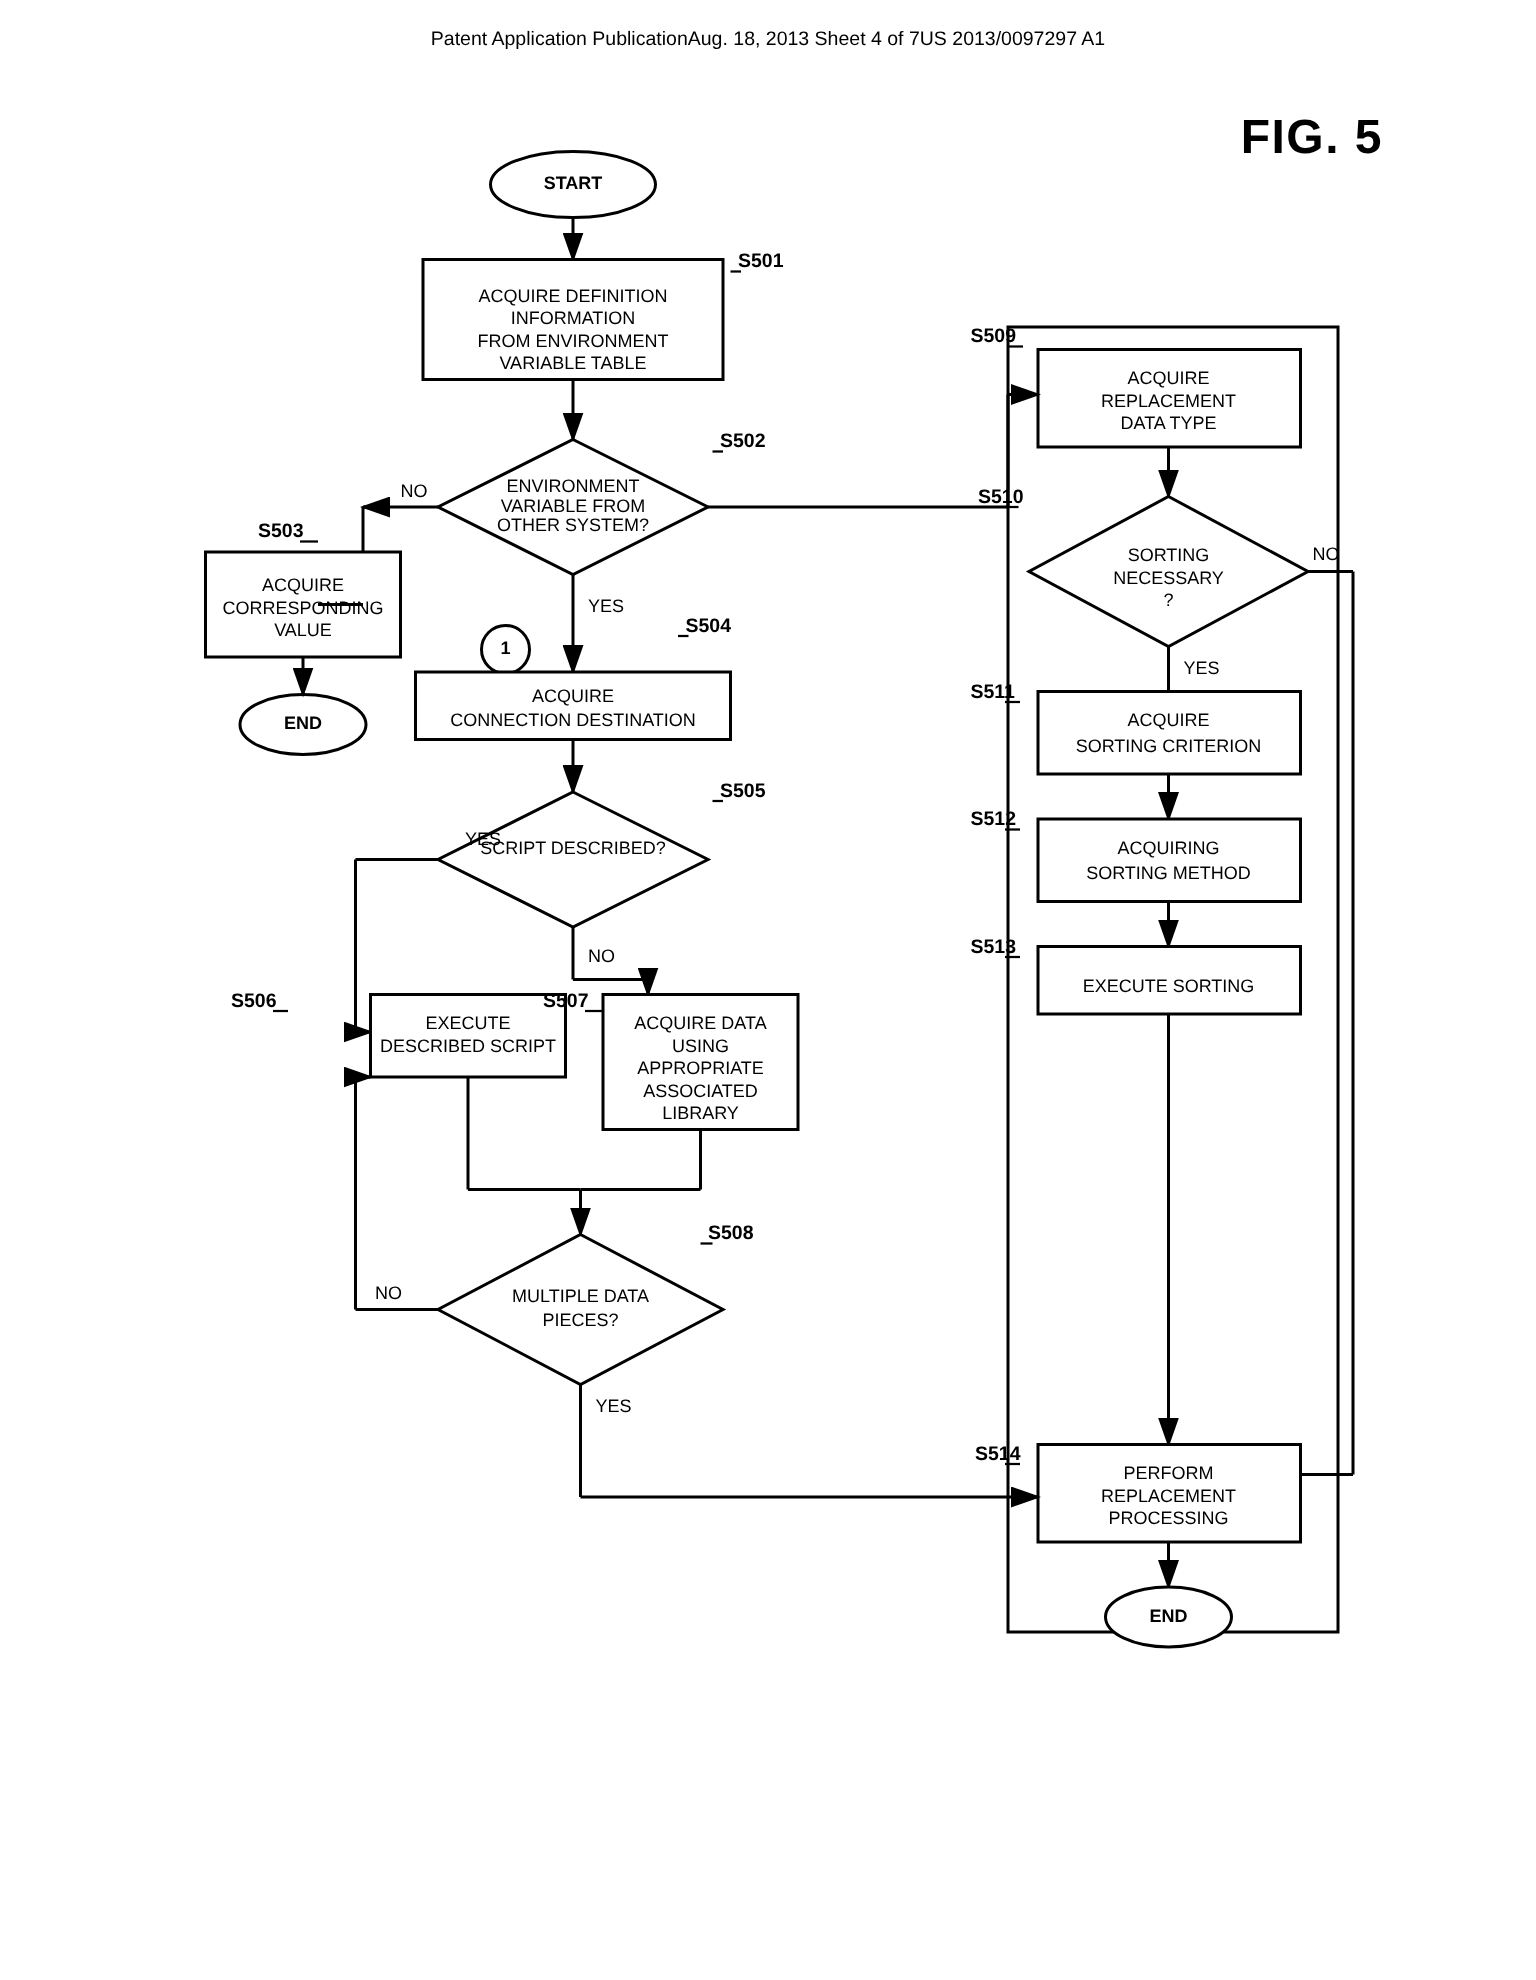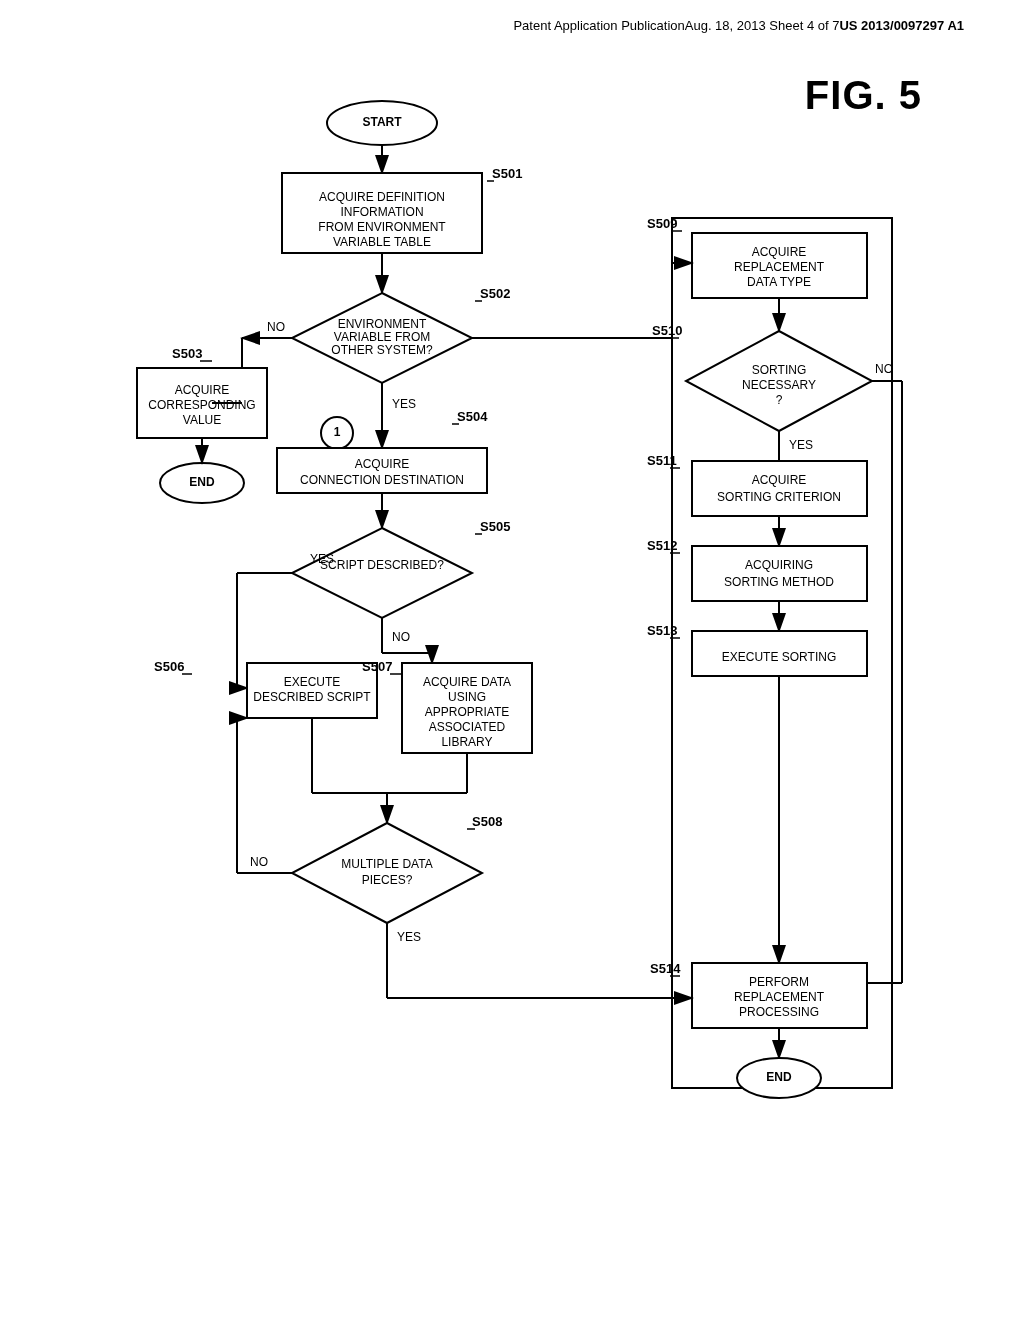--- a/index.html
+++ b/index.html
@@ -12,41 +12,41 @@
       overflow: hidden;
     }
     .page {
       width: 1024px;
       min-height: 1320px;
       background: #fff;
       position: relative;
     }
     .header {
       display: flex;
-      justify-content: flex-end;
+      justify-content: center;
       align-items: flex-start;
       padding: 18px 60px 10px 60px;
       font-size: 13px;
     }
     .header-left { font-weight: normal; font-size: 13px; }
     .header-center { font-size: 13px; text-align: center; }
-    .header-right { font-size: 13px; font-weight: bold; }
+    .header-right { font-size: 13px; font-weight: normal; }
 
     .diagram-container {
       position: relative;
       margin: 20px auto 0 auto;
       width: 860px;
       height: 1180px;
     }
 
     .fig-label {
       position: absolute;
       top: 10px;
       right: 20px;
-      font-size: 40px;
+      font-size: 32px;
       font-weight: bold;
       letter-spacing: 1px;
     }
 
     
     .flowchart-svg {
       position: absolute;
       top: 0;
       left: 0;
       width: 100%;

